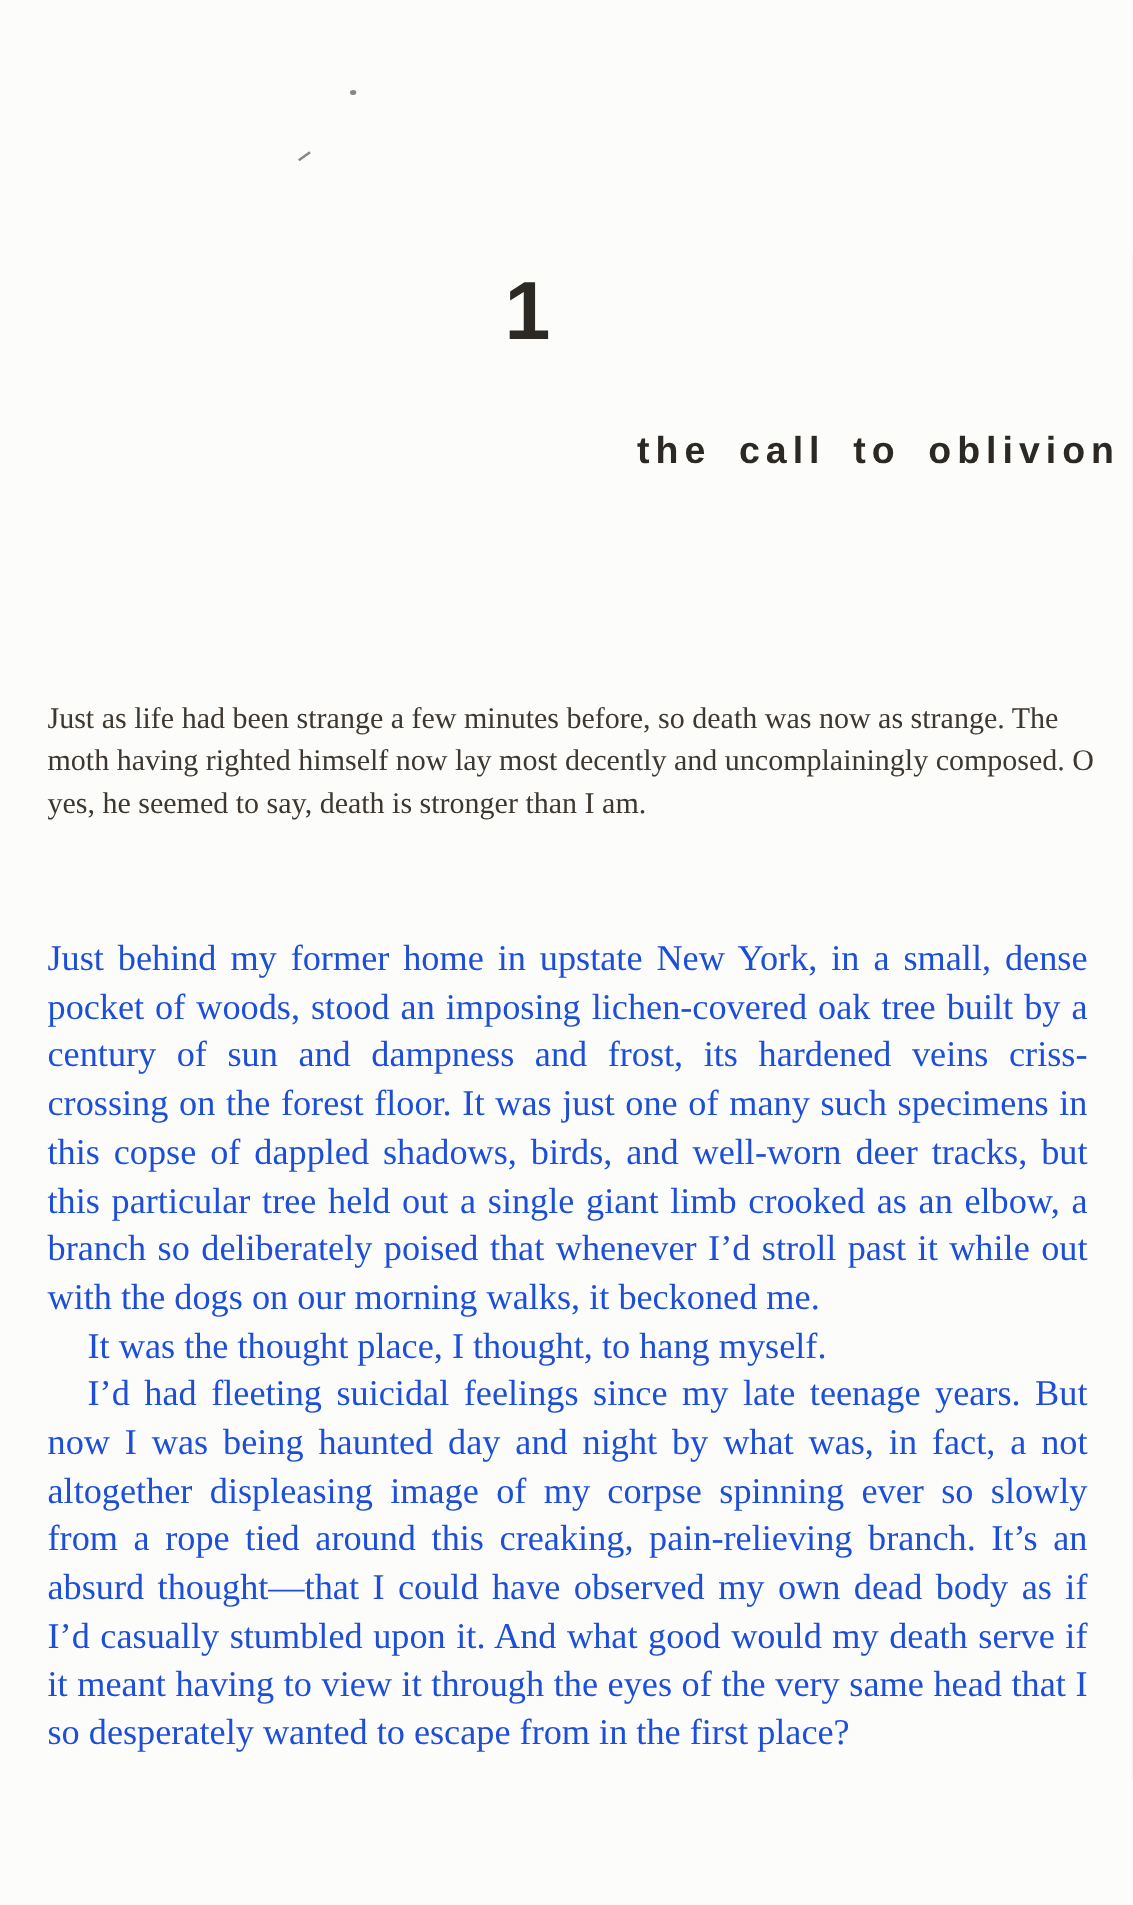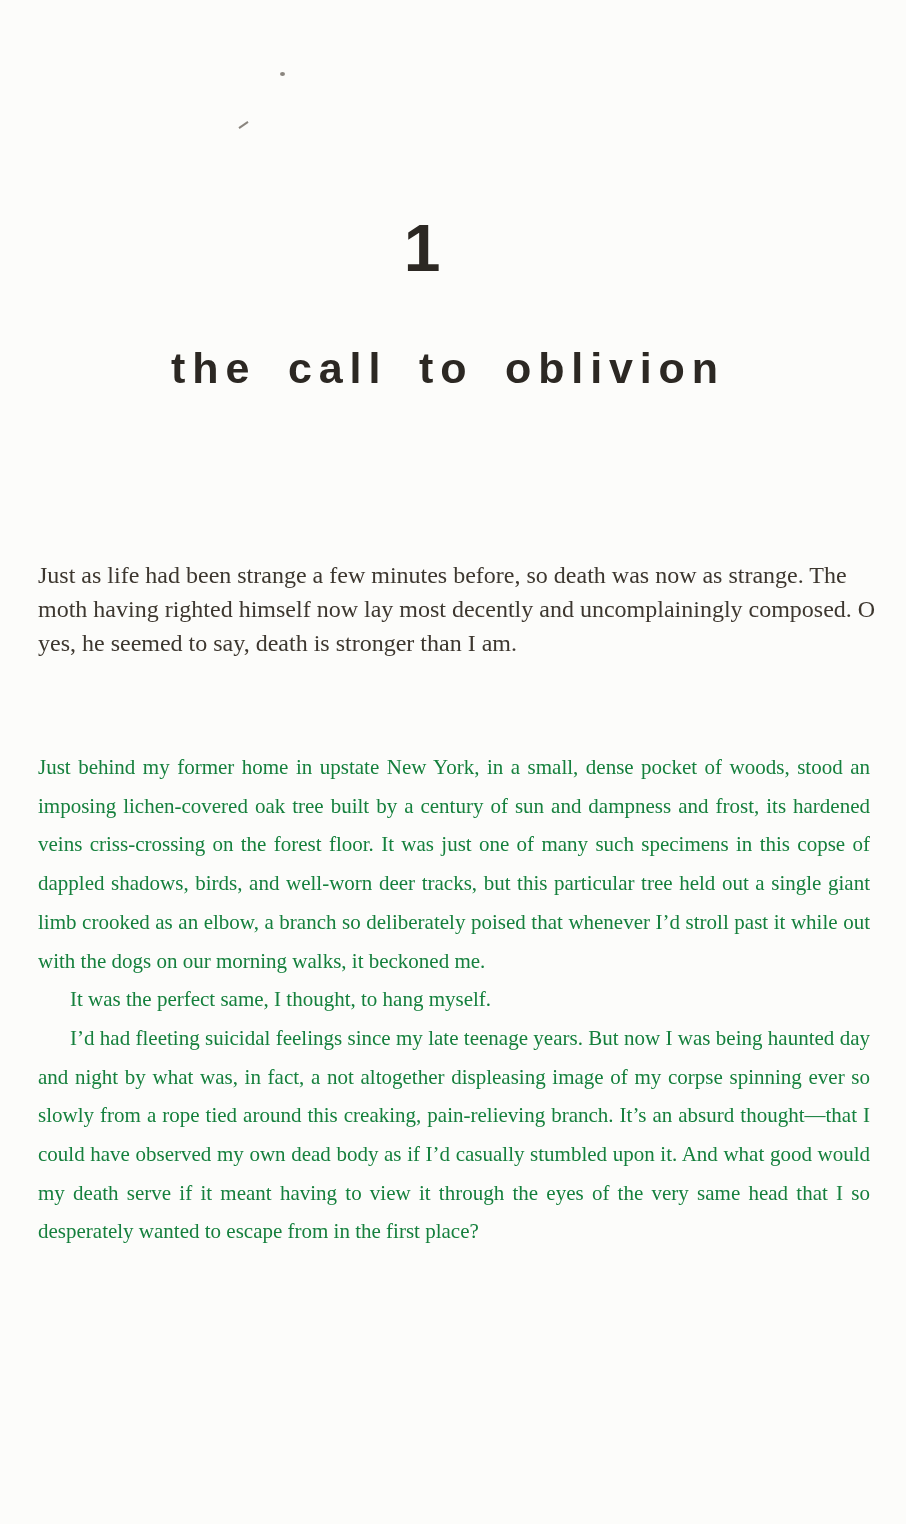--- a/index.html
+++ b/index.html
@@ -29,24 +29,24 @@
     font-size: 66px;
     letter-spacing: 2px;
     color: #2c2823;
   }
   .chapter-title {
     position: absolute;
     top: 344px;
     left: 0;
     right: 10px;
     margin: 0;
-    text-align: center;
+    text-align: right;
     font-family: "Liberation Sans", sans-serif;
     font-weight: 700;
-    font-size: 43px;
+    font-size: 30px;
     letter-spacing: 0.16em;
     word-spacing: 0.30em;
     text-transform: lowercase;
     color: #2c2823;
   }
 
   
   .epigraph {
     position: absolute;
     top: 558px;
@@ -68,23 +68,23 @@
     text-align: center;
   }
 
   
   .body-text {
     position: absolute;
     top: 748px;
     left: 38px;
     right: 36px;
     font-family: "Liberation Serif", serif;
-    font-size: 21px;
+    font-size: 29px;
     line-height: 38.7px;
-    color: #15803d;
+    color: #1d4ed8;
     text-align: justify;
   }
   .body-text p {
     margin: 0;
   }
   .body-text p.indent {
     text-indent: 32px;
   }
 
   
@@ -118,17 +118,17 @@
   <div class="chapter-number">1</div>
 
   <h1 class="chapter-title">the call to oblivion</h1>
 
   <div class="epigraph">
     <p class="epigraph-text">Just as life had been strange a few minutes before, so death was now as strange. The moth having righted himself now lay most decently and uncomplainingly composed. O yes, he seemed to say, death is stronger than I am.</p>
   </div>
 
   <div class="body-text">
     <p class="no-indent">Just behind my former home in upstate New York, in a small, dense pocket of woods, stood an imposing lichen-covered oak tree built by a century of sun and dampness and frost, its hardened veins criss-crossing on the forest floor. It was just one of many such specimens in this copse of dappled shadows, birds, and well-worn deer tracks, but this particular tree held out a single giant limb crooked as an elbow, a branch so deliberately poised that whenever I’d stroll past it while out with the dogs on our morning walks, it beckoned me.</p>
-    <p class="indent">It was the perfect same, I thought, to hang myself.</p>
+    <p class="indent">It was the thought place, I thought, to hang myself.</p>
     <p class="indent">I’d had fleeting suicidal feelings since my late teenage years. But now I was being haunted day and night by what was, in fact, a not altogether displeasing image of my corpse spinning ever so slowly from a rope tied around this creaking, pain-relieving branch. It’s an absurd thought—that I could have observed my own dead body as if I’d casually stumbled upon it. And what good would my death serve if it meant having to view it through the eyes of the very same head that I so desperately wanted to escape from in the first place?</p>
   </div>
 
 </div>
 
 </body></html>

